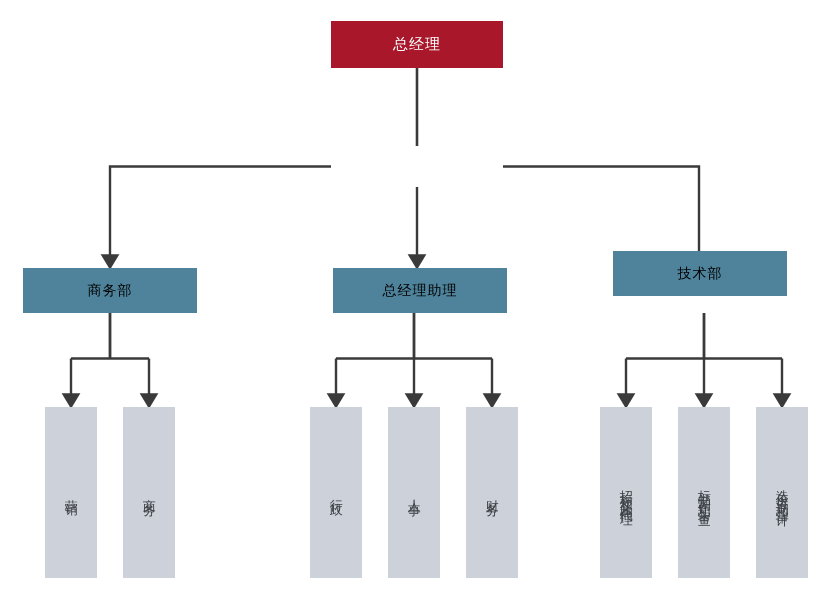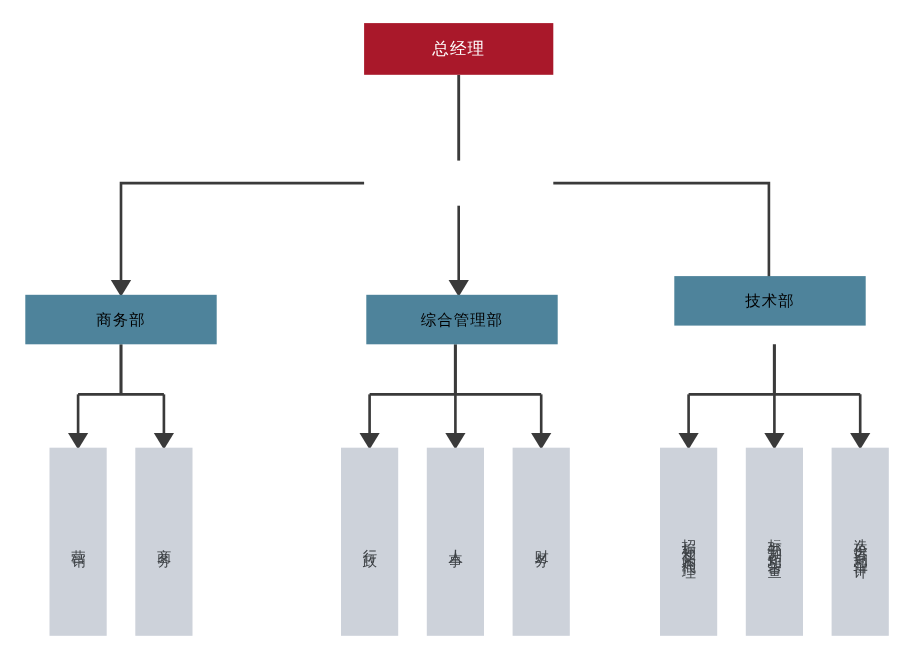--- a/index.html
+++ b/index.html
@@ -107,21 +107,21 @@
   <div class="node node-exec" style="left:331px; top:21px; width:172px; height:47px;">
     <span class="hlabel">总经理</span>
   </div>
 
 
   <div class="node node-dept" style="left:23px; top:268px; width:174px; height:45px;">
     <span class="hlabel">商务部</span>
   </div>
 
   <div class="node node-dept" style="left:333px; top:268px; width:174px; height:45px;">
-    <span class="hlabel">综合管理部</span>
+    <span class="hlabel">总经理助理</span>
   </div>
 
   <div class="node node-dept" style="left:613px; top:251px; width:174px; height:45px;">
     <span class="hlabel">技术部</span>
   </div>
 
   <div class="node node-leaf" style="left:45px; top:407px; width:52px; height:171px;">
     <span class="vlabel">营销</span>
   </div>
 

